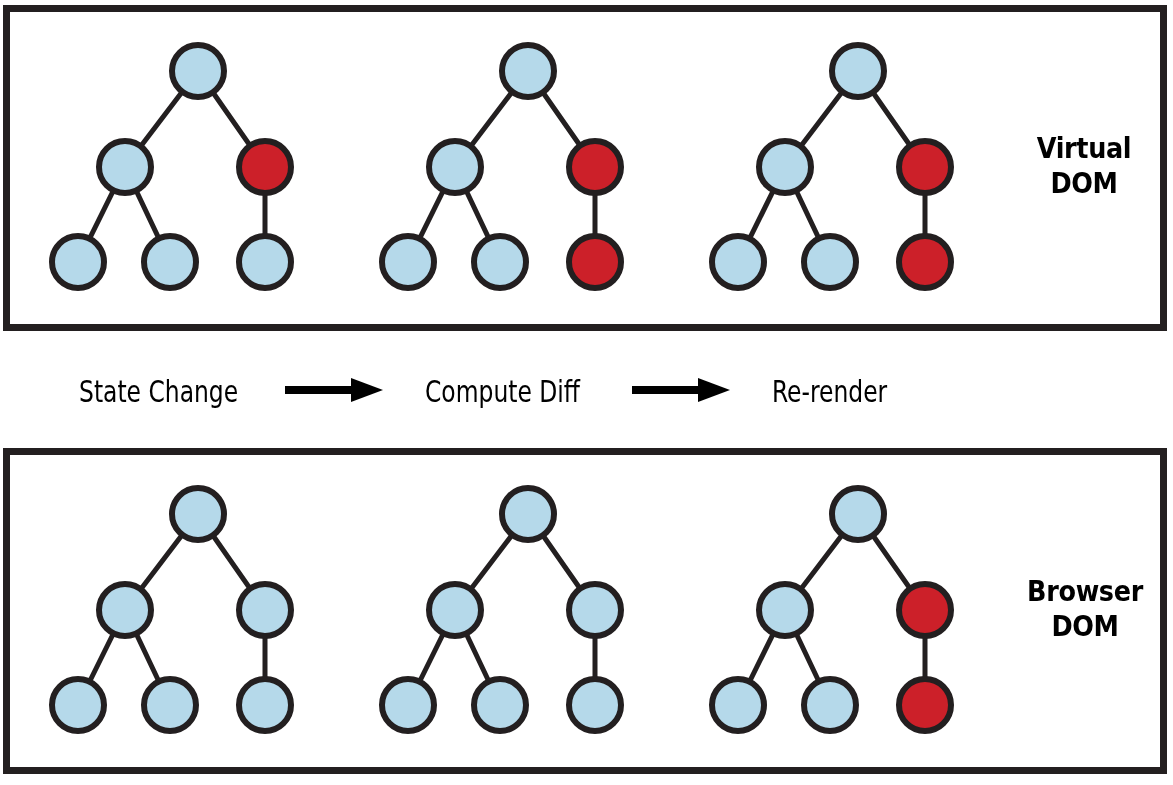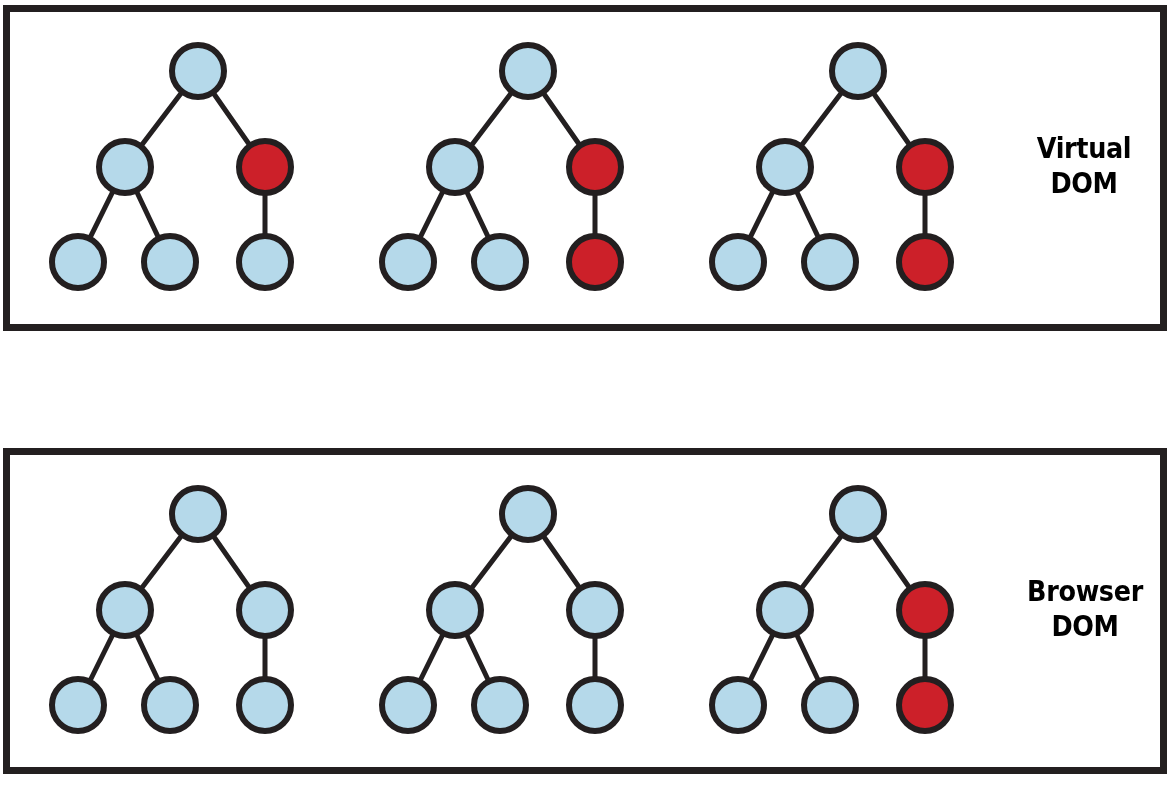--- a/index.html
+++ b/index.html
@@ -139,20 +139,38 @@
           <circle cx="728" cy="250" r="26" fill="#b5d9ea" stroke="#231f20" stroke-width="6"></circle>
           <circle cx="820" cy="250" r="26" fill="#b5d9ea" stroke="#231f20" stroke-width="6"></circle>
           <circle cx="915" cy="250" r="26" fill="#cc2029" stroke="#231f20" stroke-width="6"></circle>
         </g>
       </svg>
   </div>
 
   <div class="panel-label" id="label-virtual-dom">Virtual
 DOM</div>
 
+  <div class="flow-row">
+
+    <div class="flow-label" id="flow-label-0">State Change</div>
+
+    <svg class="flow-arrow" id="flow-arrow-0" width="100" height="26" viewBox="0 0 100 26">
+      <line x1="0" y1="13" x2="72" y2="13" stroke="#000000" stroke-width="8"></line>
+      <polygon points="66,1 98,13 66,25" fill="#000000"></polygon>
+    </svg>
+
+    <div class="flow-label" id="flow-label-1">Compute Diff</div>
+
+    <svg class="flow-arrow" id="flow-arrow-1" width="100" height="26" viewBox="0 0 100 26">
+      <line x1="0" y1="13" x2="72" y2="13" stroke="#000000" stroke-width="8"></line>
+      <polygon points="66,1 98,13 66,25" fill="#000000"></polygon>
+    </svg>
+
+    <div class="flow-label" id="flow-label-2">Re-render</div>
+  </div>
 
   <div class="panel" id="panel-browser-dom">
     <svg class="tree-svg" id="svg-browser-dom" width="1150" height="312">
         <g>
           <line x1="188" y1="59" x2="115" y2="155" stroke="#231f20" stroke-width="5" stroke-linecap="round"></line>
           <line x1="188" y1="59" x2="255" y2="155" stroke="#231f20" stroke-width="5" stroke-linecap="round"></line>
           <line x1="115" y1="155" x2="68" y2="250" stroke="#231f20" stroke-width="5" stroke-linecap="round"></line>
           <line x1="115" y1="155" x2="160" y2="250" stroke="#231f20" stroke-width="5" stroke-linecap="round"></line>
           <line x1="255" y1="155" x2="255" y2="250" stroke="#231f20" stroke-width="5" stroke-linecap="round"></line>
           <circle cx="188" cy="59" r="26" fill="#b5d9ea" stroke="#231f20" stroke-width="6"></circle>

